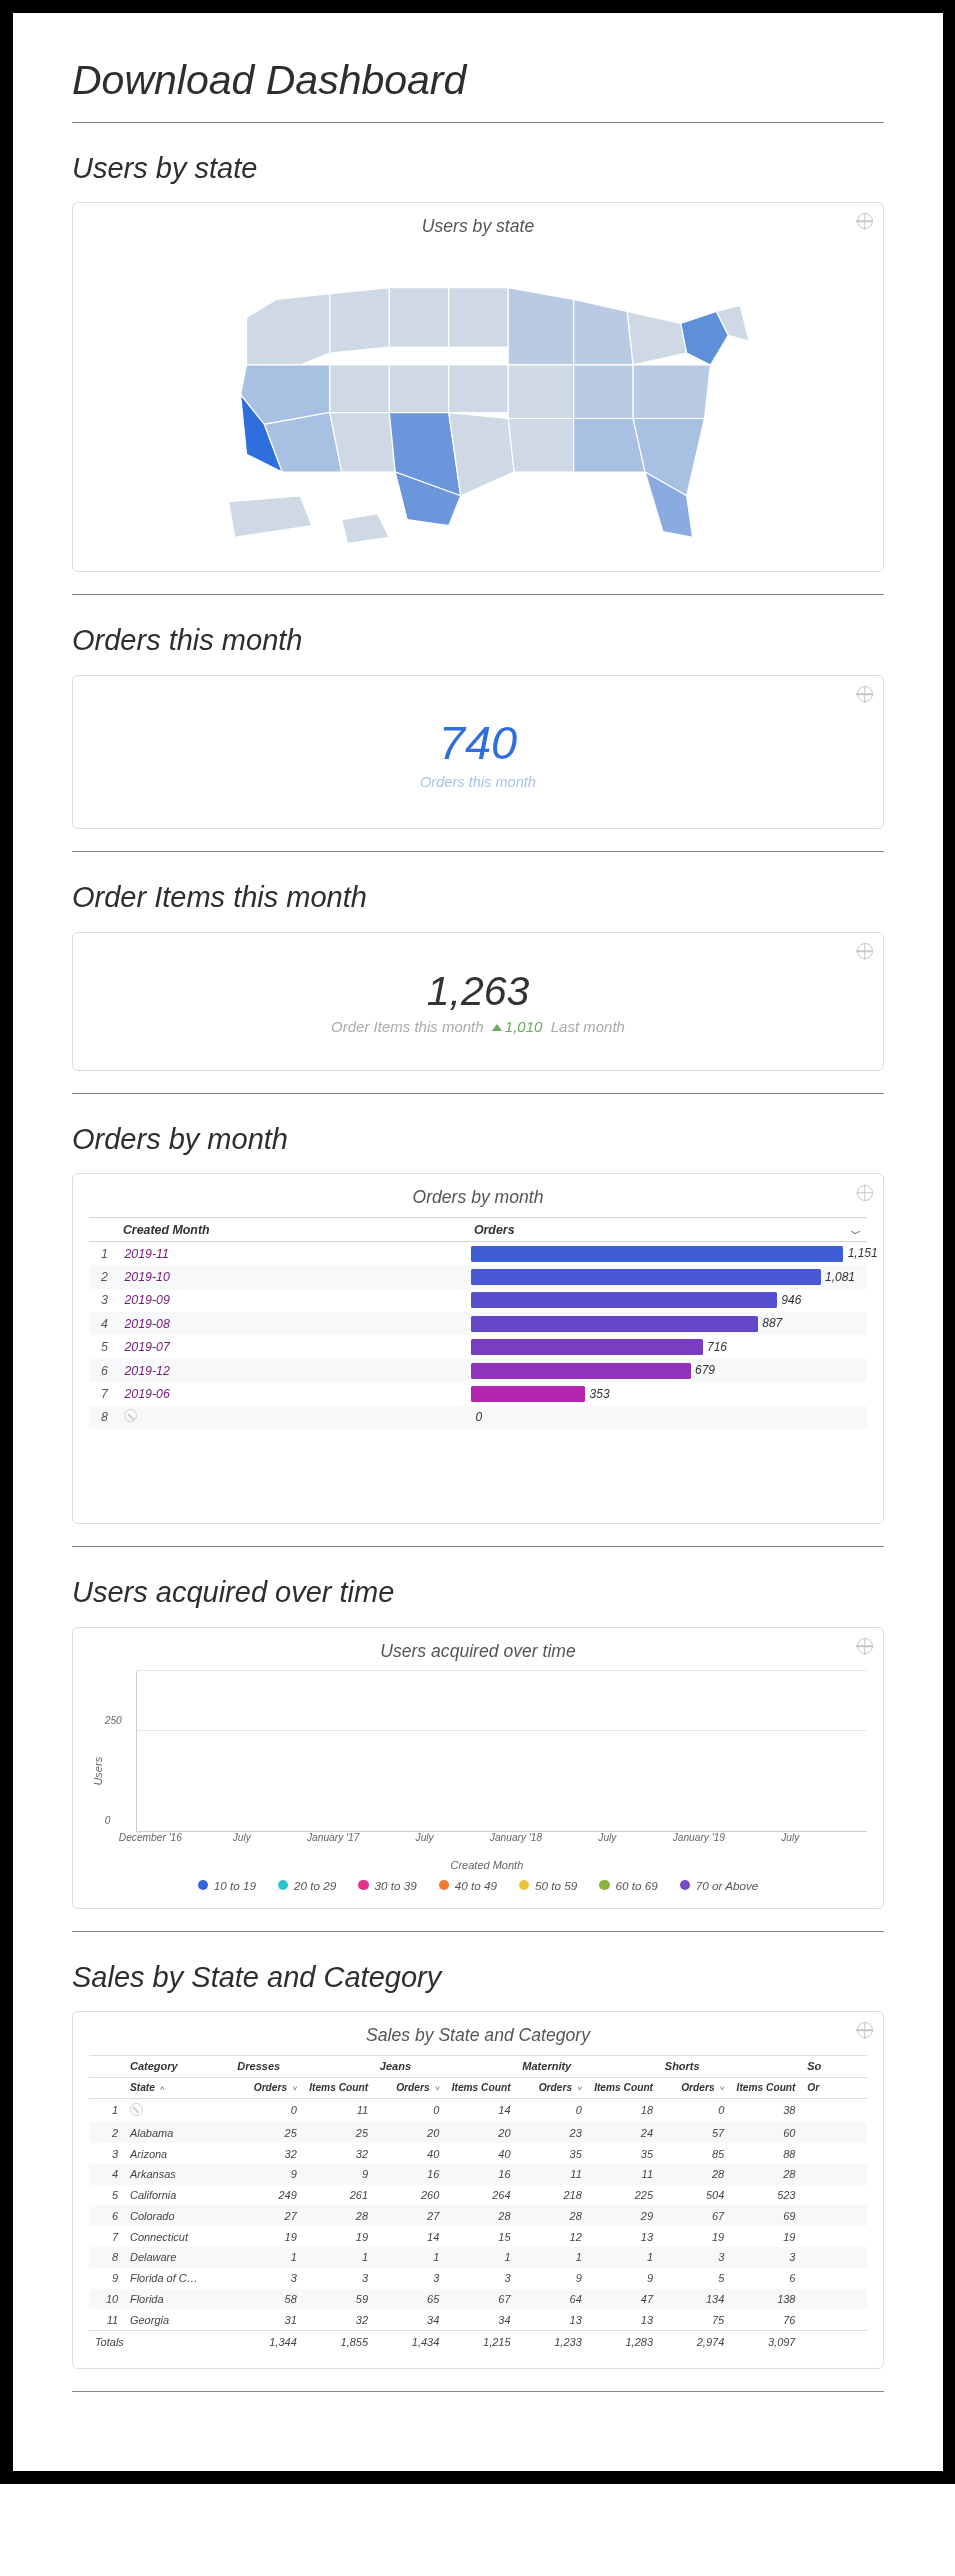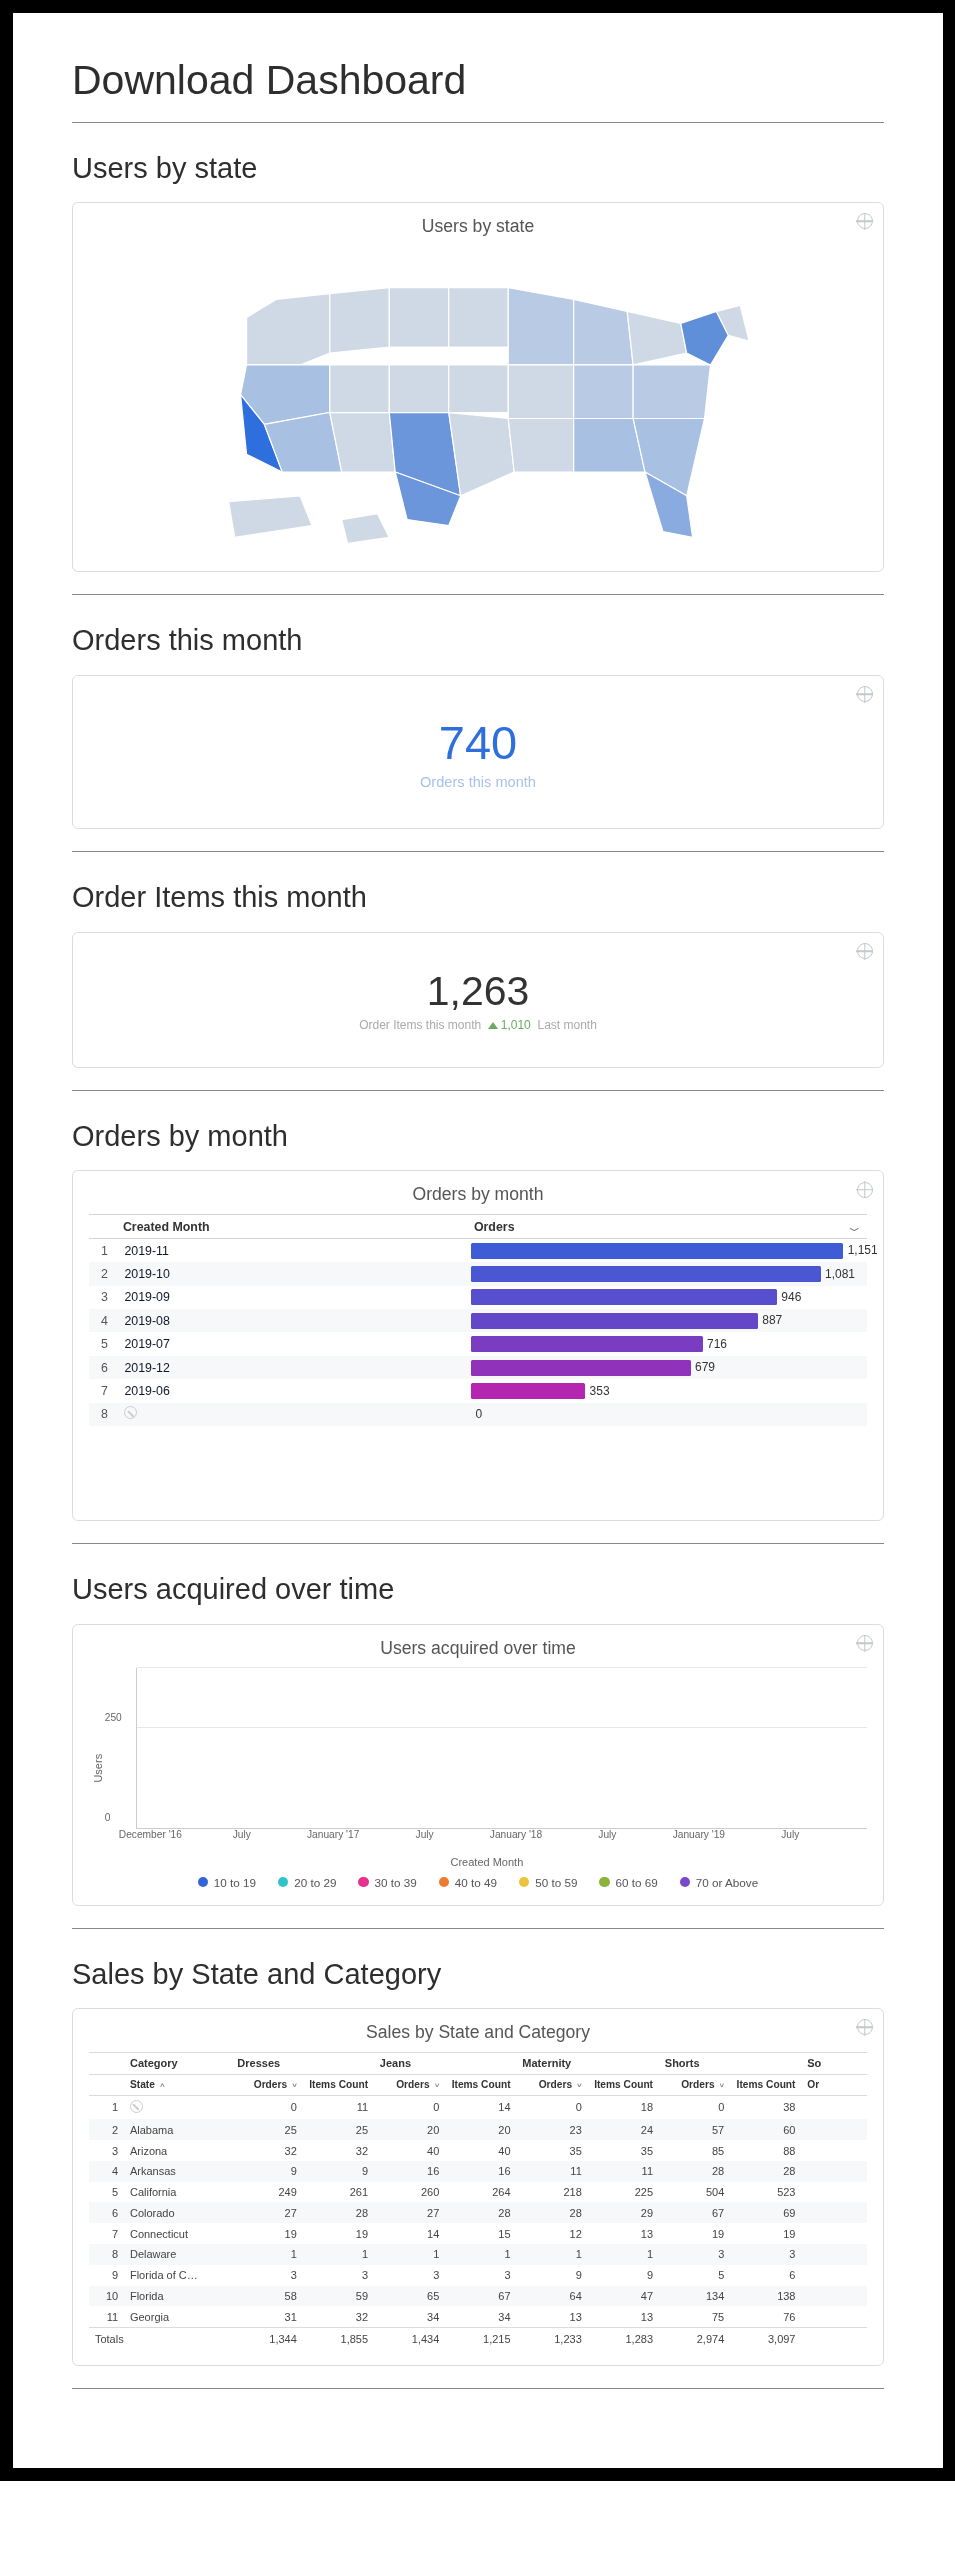--- a/index.html
+++ b/index.html
@@ -22,20 +22,21 @@
     width:956px;
     margin:0 auto;
     padding:44px 13px 13px;
     border:13px solid #000;
     background:#fff;
   }
   .content{
     width:812px;
     margin:0 auto;
     padding:0 0 44px;
+    font-style:italic;
   }
   h1{font-size:41px;font-weight:400;margin:0 0 17.6px;
      padding-bottom:17.6px;border-bottom:0.7px solid #888;}
   h2{font-size:29px;font-weight:400;margin:29px 0 17.6px;}
   .panel{
     border:0.7px solid var(--border);
     border-radius:5.9px;
     padding:13px 16px 16px;
     position:relative;
     margin-bottom:17.6px;
@@ -57,35 +58,35 @@
   
   .kpi-big{font-size:47px;text-align:center;color:var(--blue);font-weight:400;margin:26px 0 0}
   .kpi-sub{text-align:center;color:#a8c2ea;font-size:14.6px;margin:4.4px 0 22px}
   .progress-row{background:var(--lighterblue);height:38px;position:relative;border-radius:2.9px;
     display:flex;align-items:center;justify-content:center;font-size:13px;color:#888}
   .progress-row .fill{position:absolute;left:0;top:0;bottom:0;background:var(--lightblue);border-radius:2.9px 0 0 2.9px}
   .progress-row .txt{position:relative;z-index:1}
   .progress-row .txt b{color:var(--blue);font-weight:600}
 
   .kpi2-big{font-size:41px;text-align:center;font-weight:400;margin:22px 0 2.9px;color:#333}
-  .kpi2-sub{text-align:center;font-size:12px;color:#aaa;margin:0 0 19px}
+  .kpi2-sub{text-align:center;font-size:15px;color:#aaa;margin:0 0 19px}
   .kpi2-sub .trend{color:#6aab5e}
   .tri-up{display:inline-block;width:0;height:0;border-left:5.1px solid transparent;border-right:5.1px solid transparent;border-bottom:7.3px solid #6aab5e;vertical-align:middle;margin-right:2.9px}
 
   
   .obm-head{display:flex;font-size:12.4px;font-weight:600;color:#333;padding:4.4px 2.9px;
     border-bottom:0.7px solid #cfd3d7;border-top:0.7px solid #cfd3d7;}
   .obm-head .c-idx{width:31px}
   .obm-head .c-month{width:351px}
   .obm-head .c-orders{flex:1;position:relative}
   .obm-head .chev{position:absolute;right:4.4px;top:4.4px;font-size:10.2px;color:#777}
   .obm-row{display:flex;align-items:center;font-size:12.4px;height:23.4px}
   .obm-row.alt{background:var(--rowalt)}
   .obm-row .c-idx{width:31px;text-align:center;color:#555}
-  .obm-row .c-month{width:351px;padding-left:4.4px;color:#0f172a}
+  .obm-row .c-month{width:351px;padding-left:4.4px;color:#701a75}
   .obm-row .c-bar{flex:1;position:relative;height:16px}
   .obm-row .c-bar .bar{position:absolute;left:0;top:0;bottom:0;border-radius:1.5px}
   .obm-row .c-bar .val{position:absolute;top:0.7px;font-size:12px;color:#333}
   .null-cell{display:inline-block;width:13px;height:13px;border:1.5px solid #ccc;border-radius:50%;position:relative}
   .null-cell::after{content:"";position:absolute;left:1.5px;right:1.5px;top:50%;height:1.5px;background:#ccc;transform:rotate(45deg)}
 
   
   .stacked-wrap{display:flex;margin-top:7.3px}
   .y-axis-label{writing-mode:vertical-rl;transform:rotate(180deg);font-size:11px;color:#666;
     text-align:center;padding:0 2.9px}

